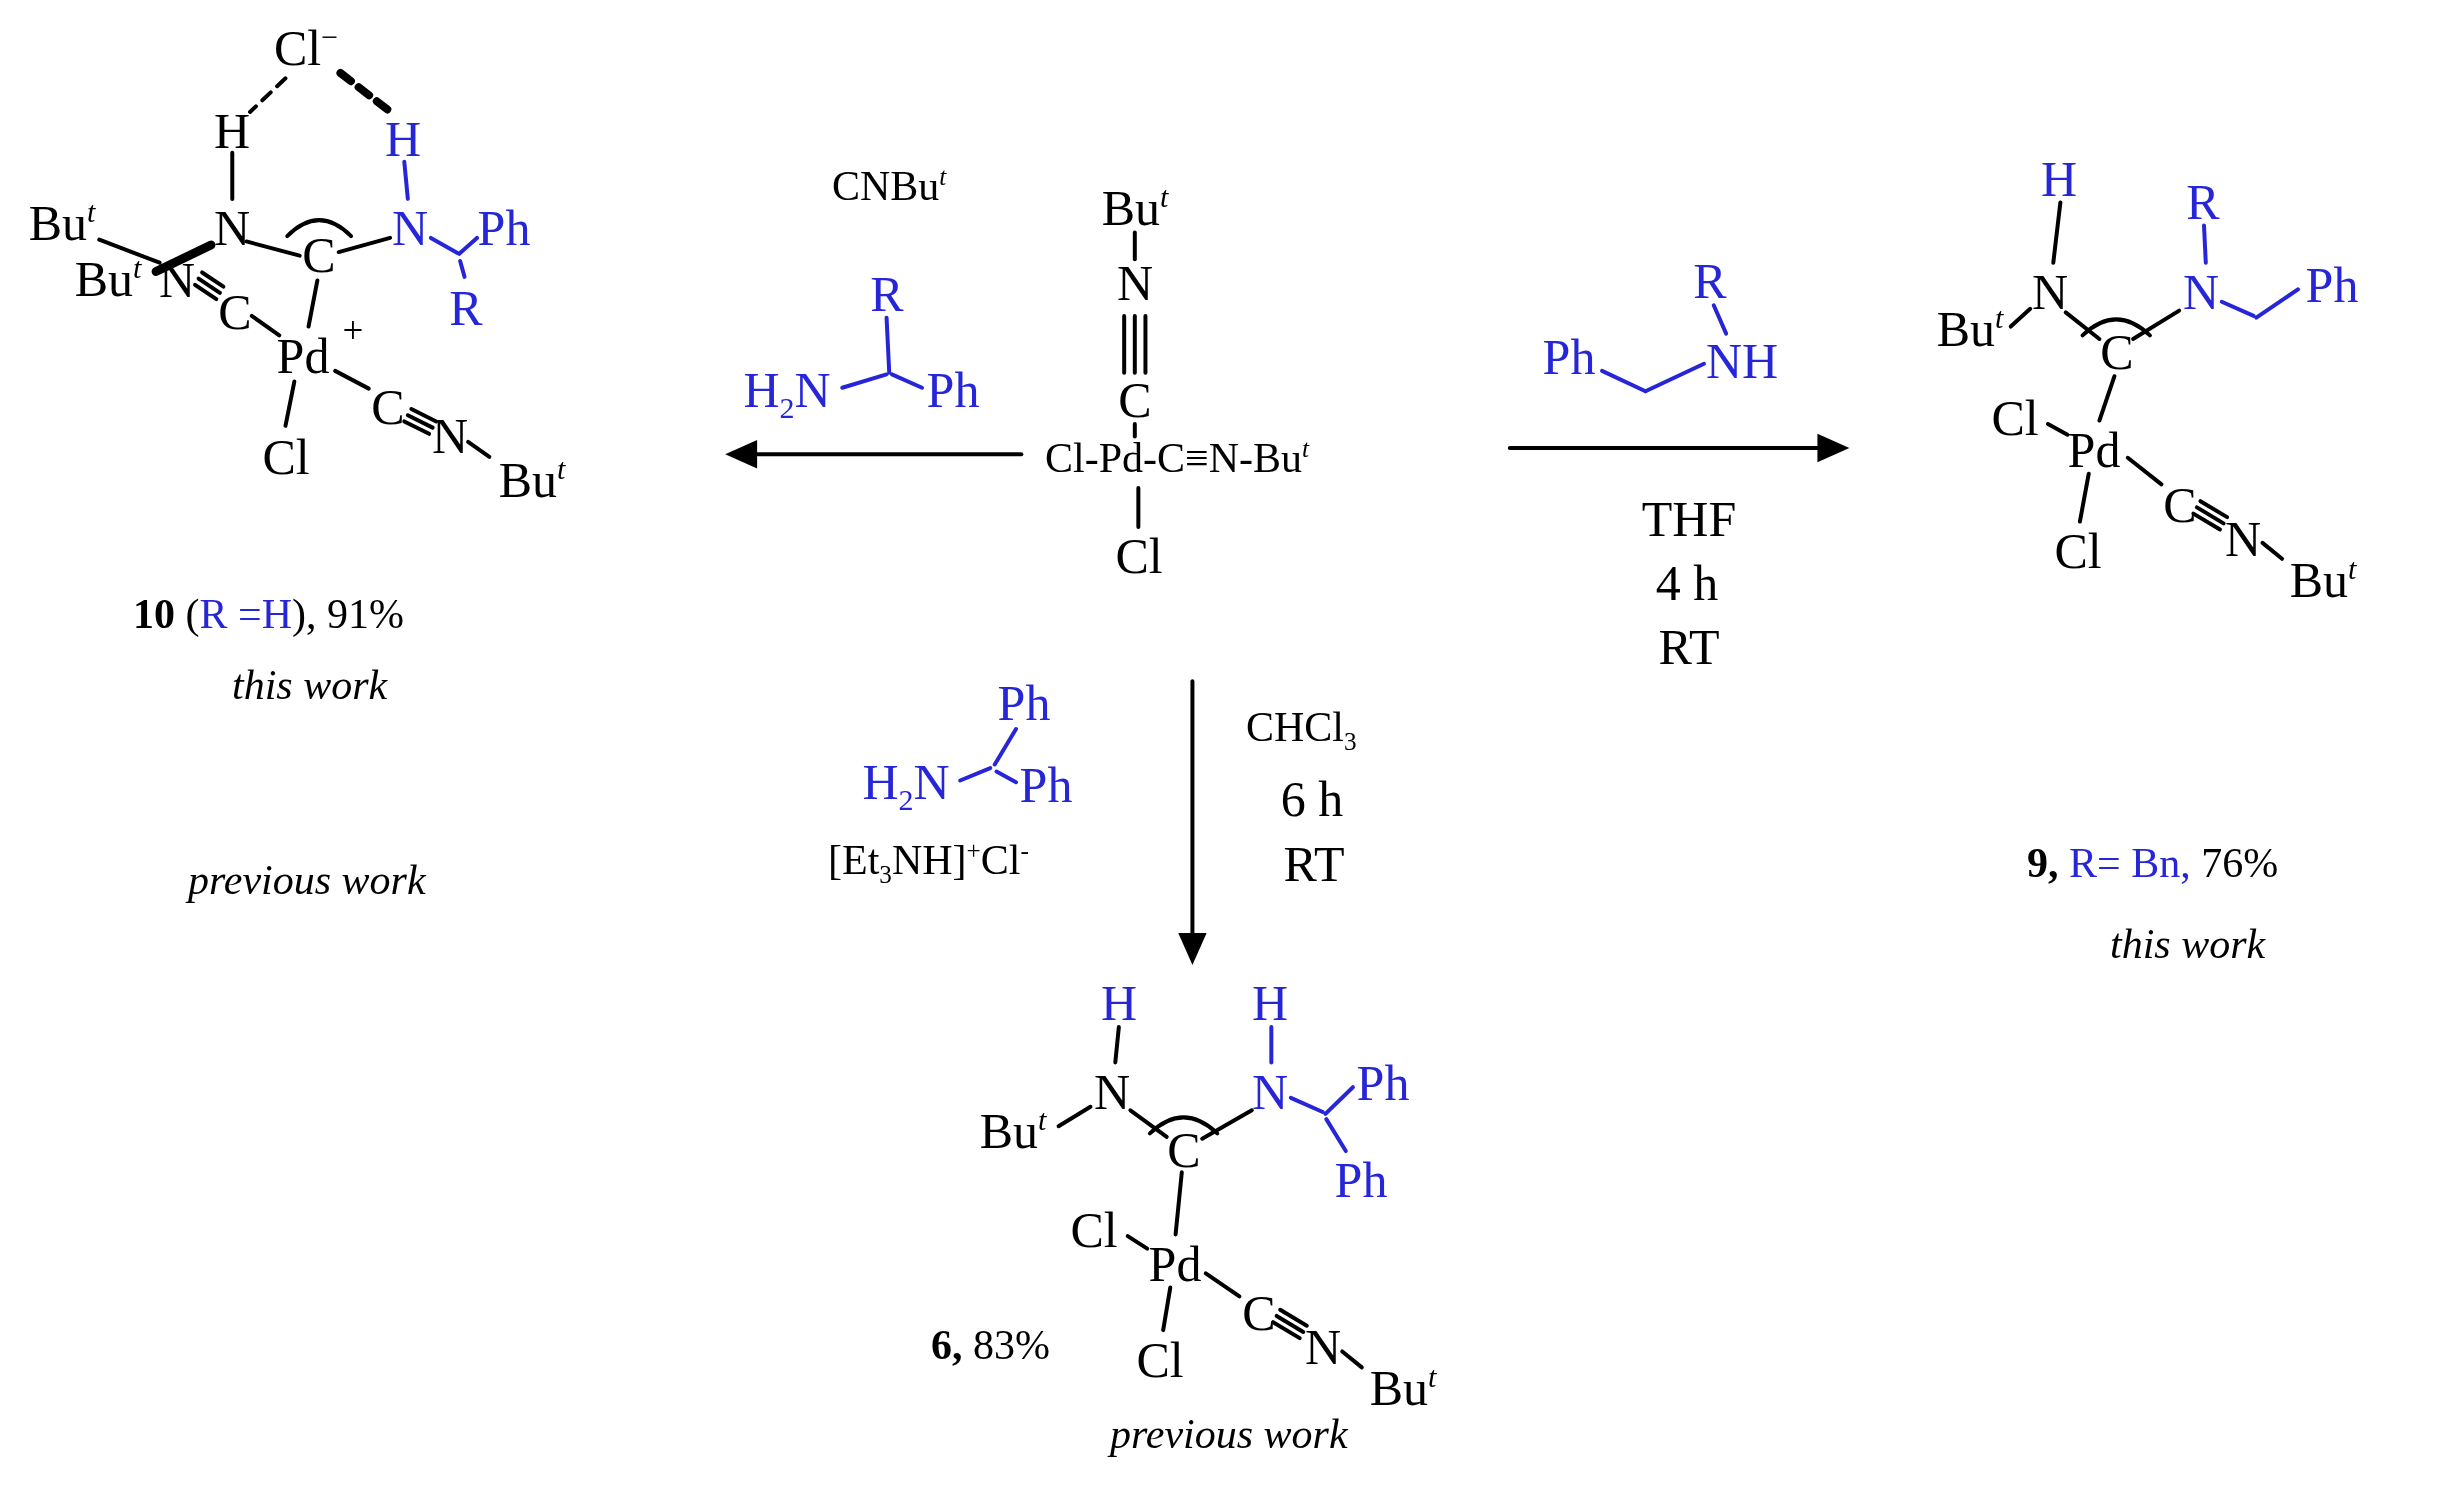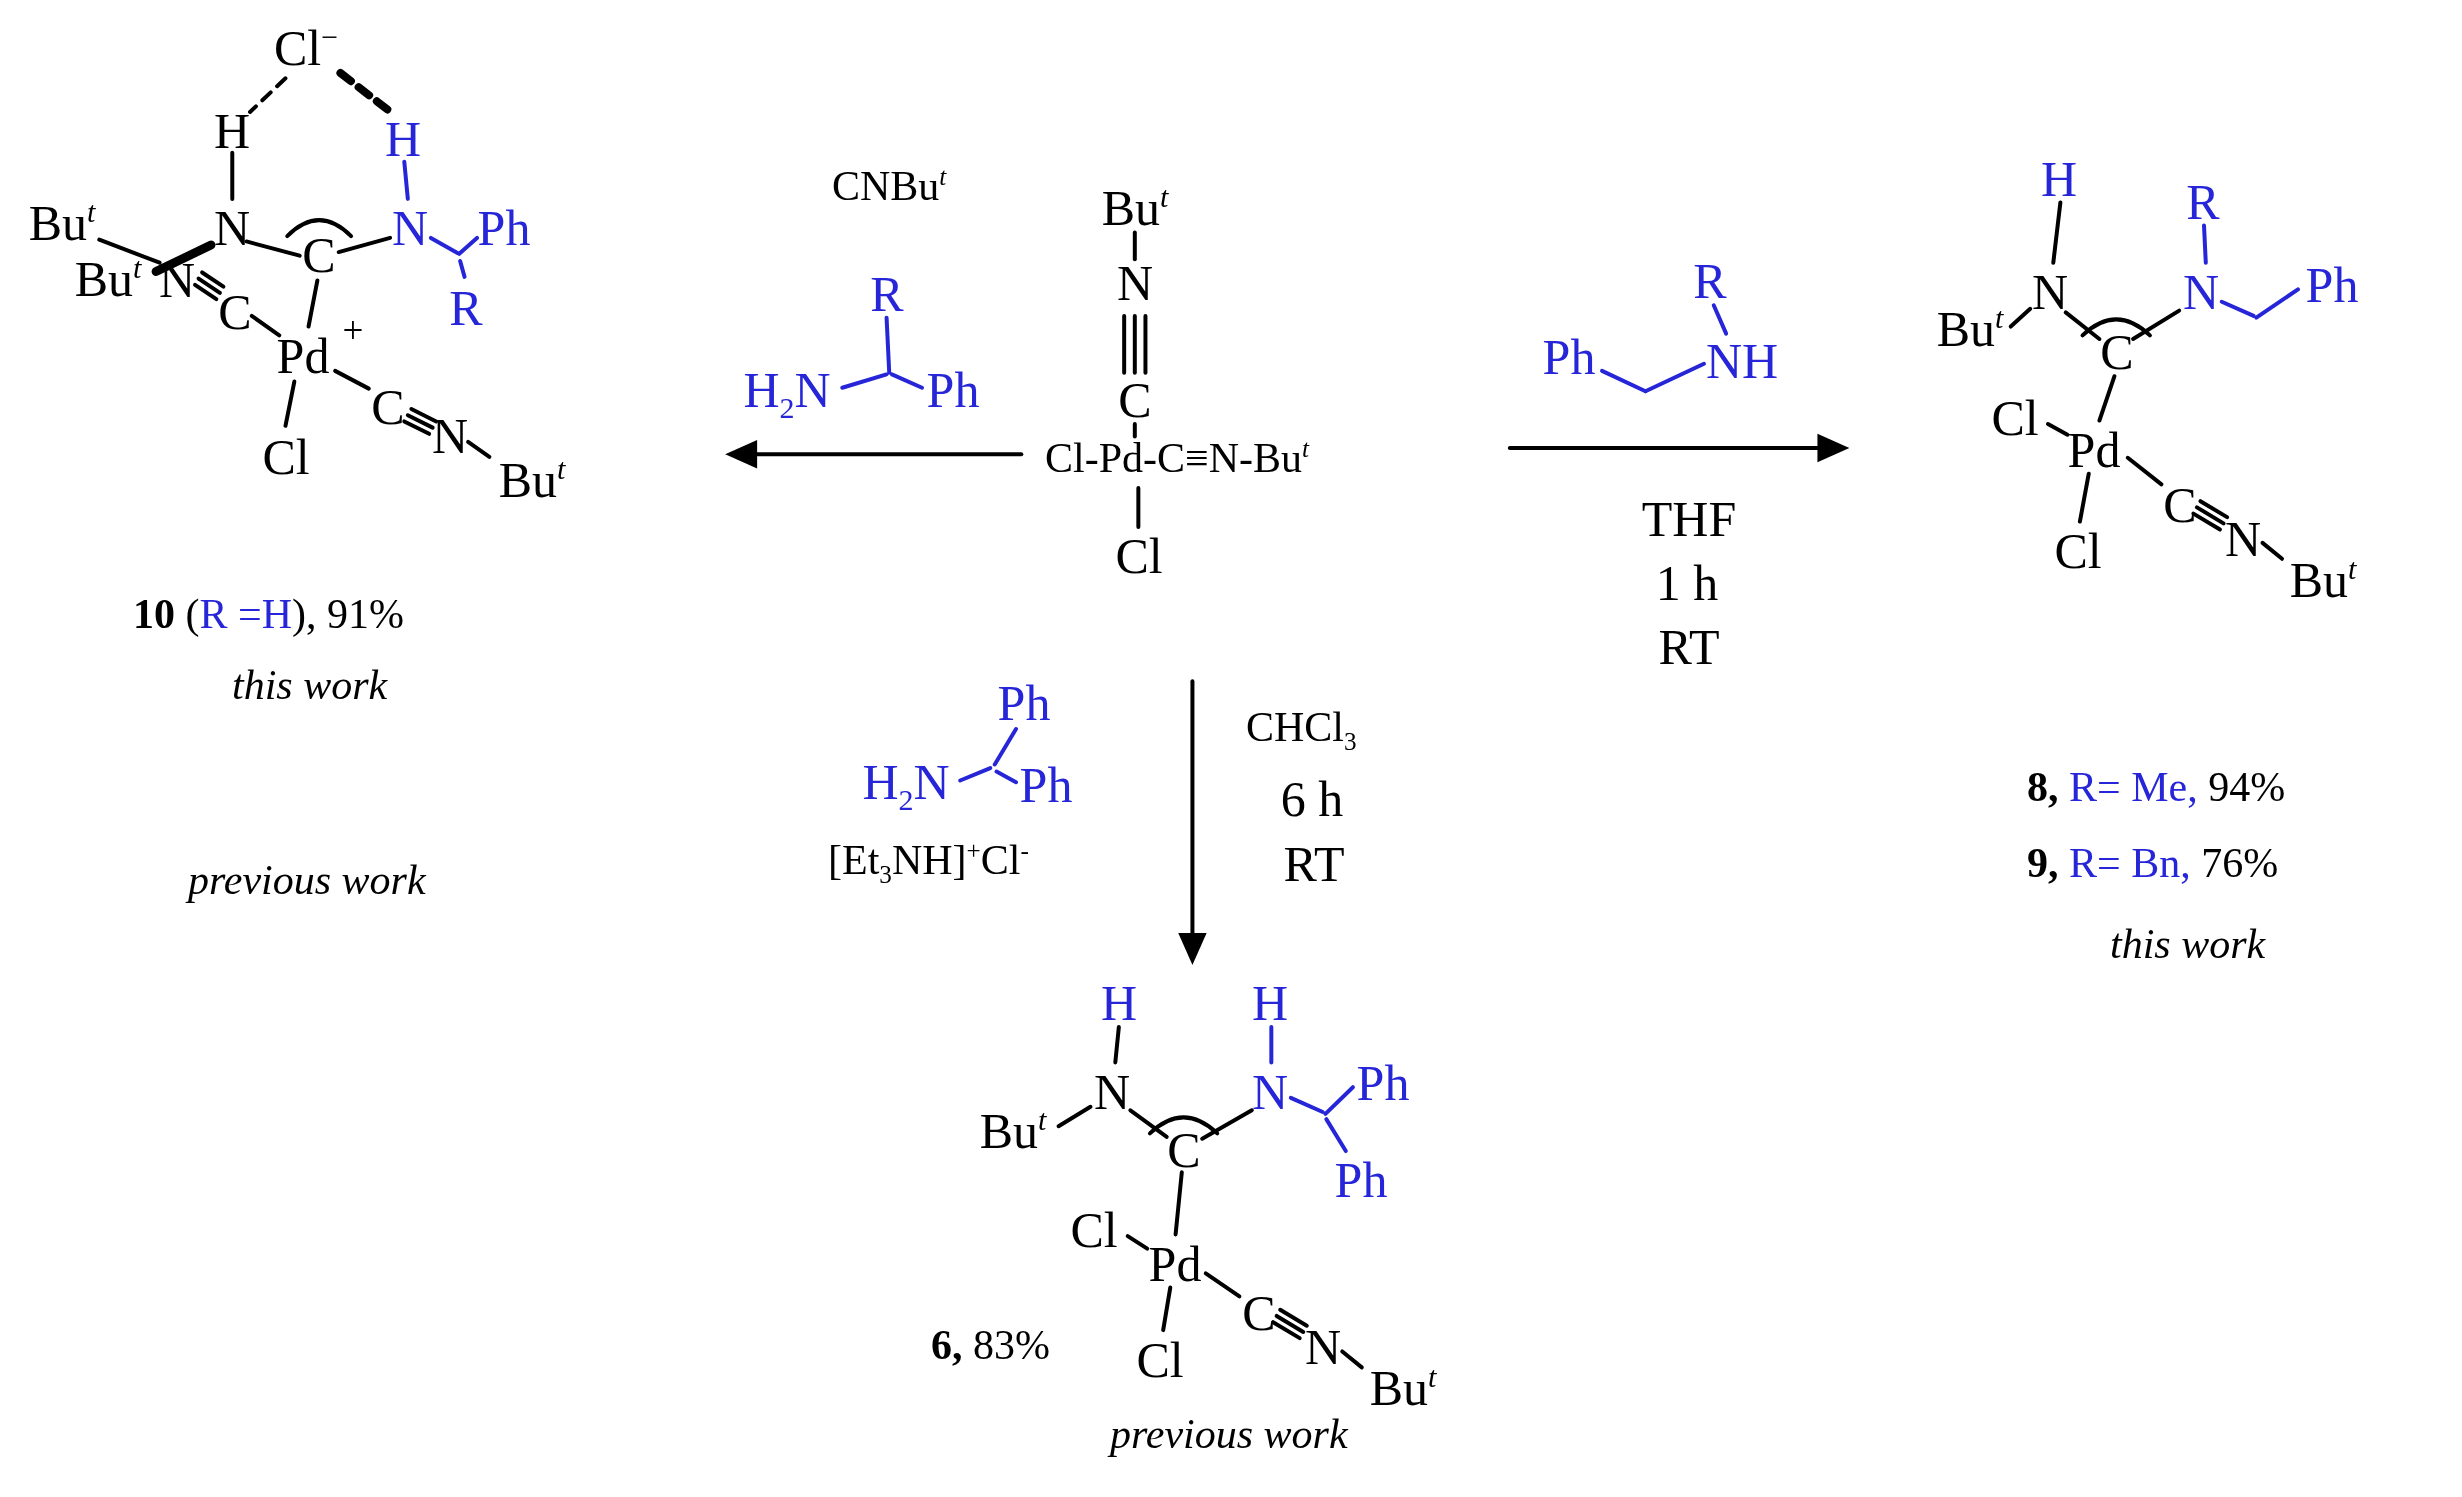--- a/index.html
+++ b/index.html
@@ -141,21 +141,21 @@
 
   <span class="lbl" style="left:832px;top:164px"><span>CNBu</span><sup class="it">t</sup></span>
   <span class="a blue" style="left:887px;top:268px">R</span>
   <span class="a blue" style="left:787px;top:364px"><span>H</span><sub>2</sub><span>N</span></span>
   <span class="a blue" style="left:953px;top:364px">Ph</span>
 
   <span class="a blue" style="left:1710px;top:255px">R</span>
   <span class="a blue" style="left:1569px;top:331px">Ph</span>
   <span class="a blue" style="left:1742px;top:335px">NH</span>
   <span class="a" style="left:1689px;top:493px">THF</span>
-  <span class="a" style="left:1687px;top:557px">1 h</span>
+  <span class="a" style="left:1687px;top:557px">4 h</span>
   <span class="a" style="left:1689px;top:621px">RT</span>
 
   <span class="a blue" style="left:1024px;top:677px">Ph</span>
   <span class="a blue" style="left:906px;top:756px"><span>H</span><sub>2</sub><span>N</span></span>
   <span class="a blue" style="left:1046px;top:759px">Ph</span>
   <span class="lbl" style="left:828px;top:838px"><span>[Et</span><sub>3</sub><span>NH]</span><sup>+</sup><span>Cl</span><sup>-</sup></span>
   <span class="lbl" style="left:1246px;top:705px"><span>CHCl</span><sub>3</sub></span>
   <span class="a" style="left:1312px;top:773px">6 h</span>
   <span class="a" style="left:1314px;top:838px">RT</span>
 
@@ -189,21 +189,20 @@
   <span class="a" style="left:2117px;top:326px">C</span>
   <span class="a blue" style="left:2201px;top:266px">N</span>
   <span class="a blue" style="left:2332px;top:259px">Ph</span>
   <span class="a" style="left:2015px;top:392px">Cl</span>
   <span class="a" style="left:2094px;top:424px">Pd</span>
   <span class="a" style="left:2078px;top:525px">Cl</span>
   <span class="a" style="left:2180px;top:479px">C</span>
   <span class="a" style="left:2243px;top:513px">N</span>
   <span class="a" style="left:2323px;top:554px"><span>Bu</span><sup class="it">t</sup></span>
 
-  <span class="lbl" style="left:2027px;top:765px"><span class="b">8,</span><span class="blue"> R= Me,</span><span> 94%</span></span>
   <span class="lbl" style="left:2027px;top:841px"><span class="b">9,</span><span class="blue"> R= Bn,</span><span> 76%</span></span>
   <span class="lbl it" style="left:2110px;top:922px">this work</span>
 
   <span class="a blue" style="left:1119px;top:977px">H</span>
   <span class="a blue" style="left:1270px;top:977px">H</span>
   <span class="a" style="left:1112px;top:1066px">N</span>
   <span class="a blue" style="left:1270px;top:1066px">N</span>
   <span class="a" style="left:1013px;top:1105px"><span>Bu</span><sup class="it">t</sup></span>
   <span class="a" style="left:1184px;top:1124px">C</span>
   <span class="a blue" style="left:1383px;top:1057px">Ph</span>

